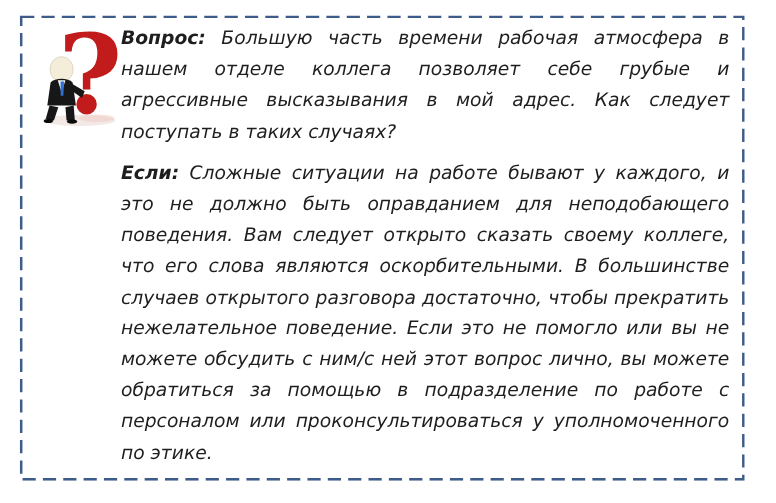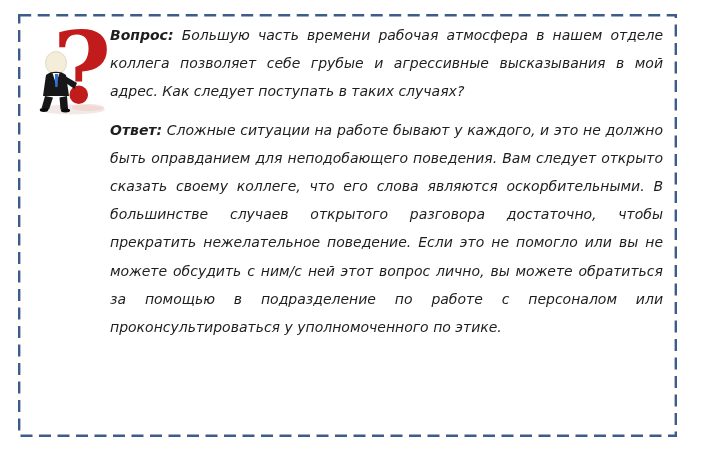--- a/index.html
+++ b/index.html
@@ -42,21 +42,21 @@
   .text-col {
     position: absolute;
     left: 92px;
     top: 7px;
     width: 553px;
     color: #1e1e1e;
   }
   .para {
     margin: 0 0 10px 0;
     font-style: italic;
-    font-size: 14px;
+    font-size: 17px;
     line-height: 28.2px;
     text-align: justify;
     color: #1e1e1e;
   }
   .para .lbl {
     font-weight: bold;
   }
   .qmark-text {
     font-family: "DejaVu Serif", serif;
     font-weight: bold;
@@ -97,19 +97,19 @@
         </g>
       </svg>
     </div>
 
     <div class="text-col">
       <p class="para">
         <span class="lbl">Вопрос:</span>
         <span>Большую часть времени рабочая атмосфера в нашем отделе коллега позволяет себе грубые и агрессивные высказывания в мой адрес. Как следует поступать в таких случаях?</span>
       </p>
       <p class="para">
-        <span class="lbl">Ответ:</span>
+        <span class="lbl">Если:</span>
         <span>Сложные ситуации на работе бывают у каждого, и это не должно быть оправданием для неподобающего поведения. Вам следует открыто сказать своему коллеге, что его слова являются оскорбительными. В большинстве случаев открытого разговора достаточно, чтобы прекратить нежелательное поведение. Если это не помогло или вы не можете обсудить с ним/с ней этот вопрос лично, вы можете обратиться за помощью в подразделение по работе с персоналом или проконсультироваться у уполномоченного по этике.</span>
       </p>
     </div>
 
   </div>
 </div>
 
 </body></html>

